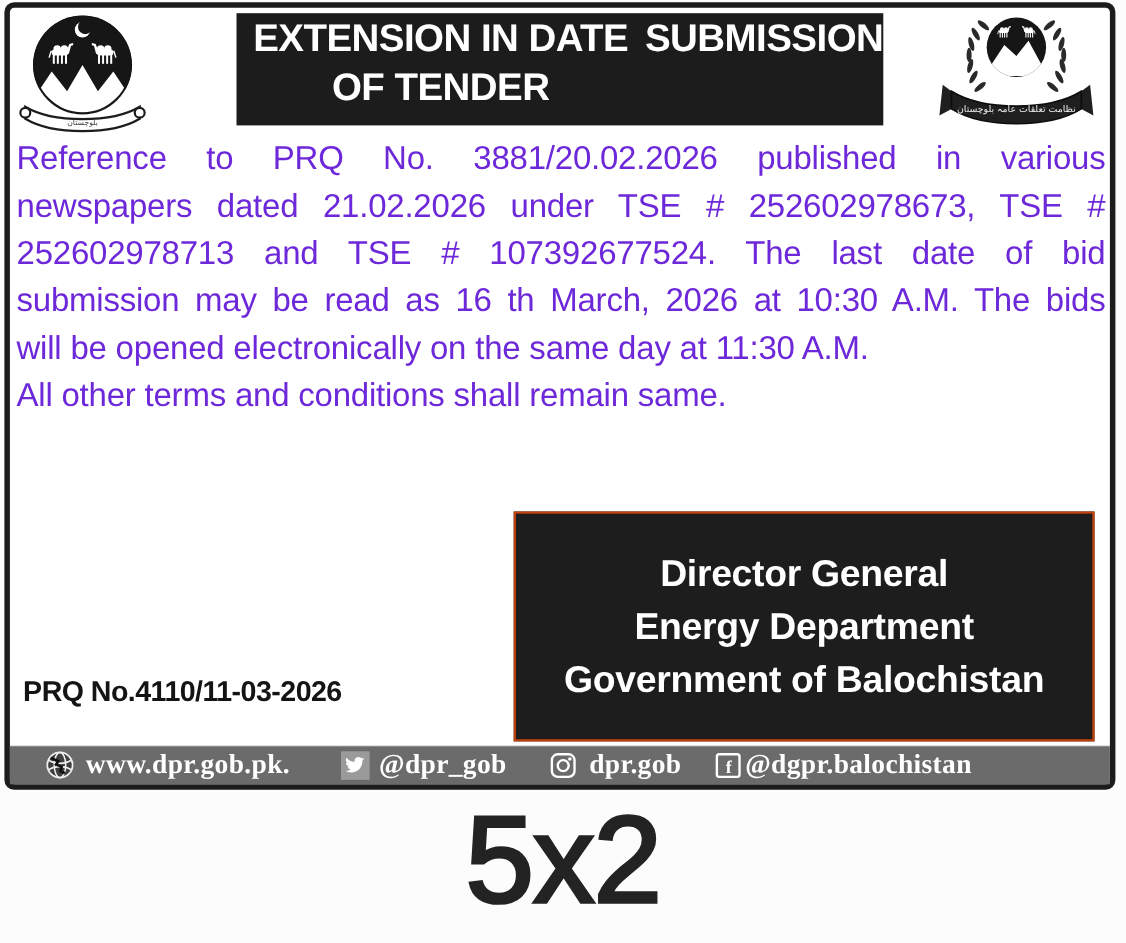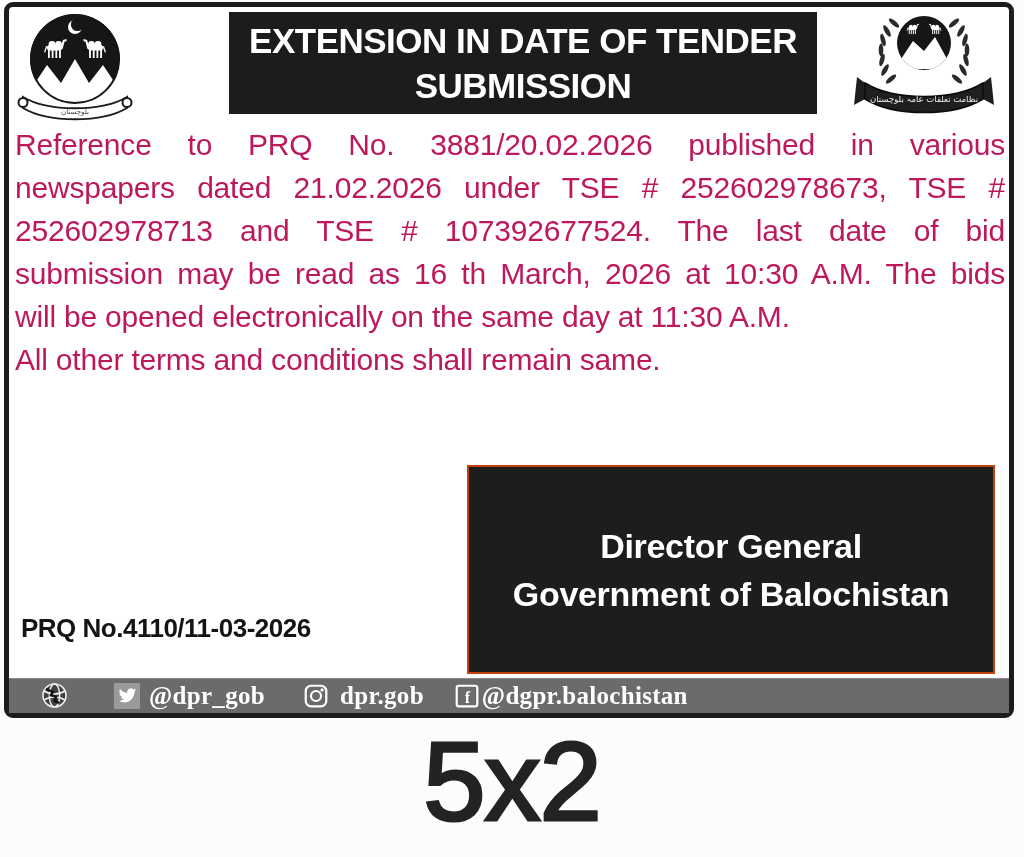--- a/index.html
+++ b/index.html
@@ -7,30 +7,30 @@
     width:1024px;height:857px;position:relative;background:#fcfcfc;
     font-family:"Liberation Sans",sans-serif;overflow:hidden;
   }
   .ad{
     position:absolute;left:4px;top:2px;width:1000px;height:706px;
     background:#fff;border:5px solid #1c1c1c;border-radius:9px;
   }
   .emblem-left{position:absolute;left:4px;top:2px;}
   .emblem-right{position:absolute;left:840px;top:0px;}
   .header-box{
-    position:absolute;left:220px;top:5px;width:588px;height:102px;
-    background:#1c1c1c;color:#fff;display:flex;flex-direction:column;
+    position:absolute;left:206px;top:5px;width:588px;height:102px;
+    background:#1c1c1c;color:#fff;display:flex;flex-direction:row;
     justify-content:center;text-align:center;
   }
   .header-box .tline{
     font-size:35px;font-weight:bold;letter-spacing:-.5px;line-height:45px;
   }
   .body-text{
     position:absolute;left:6px;top:116px;width:990px;
-    color:#be185d;font-size:30px;letter-spacing:-.2px;
+    color:#6d28d9;font-size:30px;letter-spacing:-.2px;
   }
   .body-text .bline{line-height:43px;height:43px;overflow:visible;}
   .body-text .bline.just{text-align:justify;text-align-last:justify;}
   .prq{
     position:absolute;left:12px;top:606px;font-size:26px;font-weight:bold;
     color:#141414;letter-spacing:-.5px;
   }
   .sig-box{
     position:absolute;left:458px;top:458px;width:524px;height:205px;
     background:#1d1d1d;border:2px solid #c2410c;color:#fff;
@@ -149,31 +149,33 @@
     <div class="bline just">252602978713 and TSE # 107392677524. The last date of bid</div>
     <div class="bline just">submission may be read as 16 th March, 2026 at 10:30 A.M. The bids</div>
     <div class="bline">will be opened electronically on the same day at 11:30 A.M.</div>
     <div class="bline">All other terms and conditions shall remain same.</div>
   </div>
 
   <div class="prq">PRQ No.4110/11-03-2026</div>
 
   <div class="sig-box">
     <div class="sline">Director General</div>
+    <div class="sline">Energy Department</div>
     <div class="sline">Government of Balochistan</div>
   </div>
 
   <div class="footer-bar">
     <svg class="icon-globe" width="27" height="27" viewBox="0 0 27 27">
       <circle cx="13.5" cy="13.5" r="11.5" fill="#3f3f3f" stroke="#efefef" stroke-width="1.6"></circle>
       <ellipse cx="13.5" cy="13.5" rx="5.2" ry="11.5" fill="none" stroke="#efefef" stroke-width="1.4"></ellipse>
       <path d="M3,9 C9,13 18,13 24,9" fill="none" stroke="#efefef" stroke-width="1.6"></path>
       <path d="M3,18 C9,14 18,14 24,18" fill="none" stroke="#efefef" stroke-width="1.6"></path>
       <path d="M5,7 l7,3 -2,3 5,2 -1,4 4,2" fill="none" stroke="#111" stroke-width="2.4"></path>
     </svg>
+    <span class="txt w-site">www.dpr.gob.pk.</span>
 
     <span class="icon-tw">
       <svg width="19" height="19" viewBox="0 0 24 24">
         <path fill="#fff" d="M23 4.9c-.8.4-1.7.6-2.6.8a4.5 4.5 0 0 0 2-2.5c-.9.5-1.9.9-2.9 1.1a4.5 4.5 0 0 0-7.7 4.1A12.8 12.8 0 0 1 2.5 3.7a4.5 4.5 0 0 0 1.4 6 4.4 4.4 0 0 1-2-.6v.1a4.5 4.5 0 0 0 3.6 4.4 4.5 4.5 0 0 1-2 .1 4.5 4.5 0 0 0 4.2 3.1A9 9 0 0 1 1 18.6a12.7 12.7 0 0 0 6.9 2c8.3 0 12.8-6.9 12.8-12.8v-.6c.9-.6 1.6-1.4 2.3-2.3z"></path>
       </svg>
     </span>
     <span class="txt w-tw">@dpr_gob</span>
 
     <span class="icon-ig">
       <svg width="26" height="26" viewBox="0 0 24 24">

